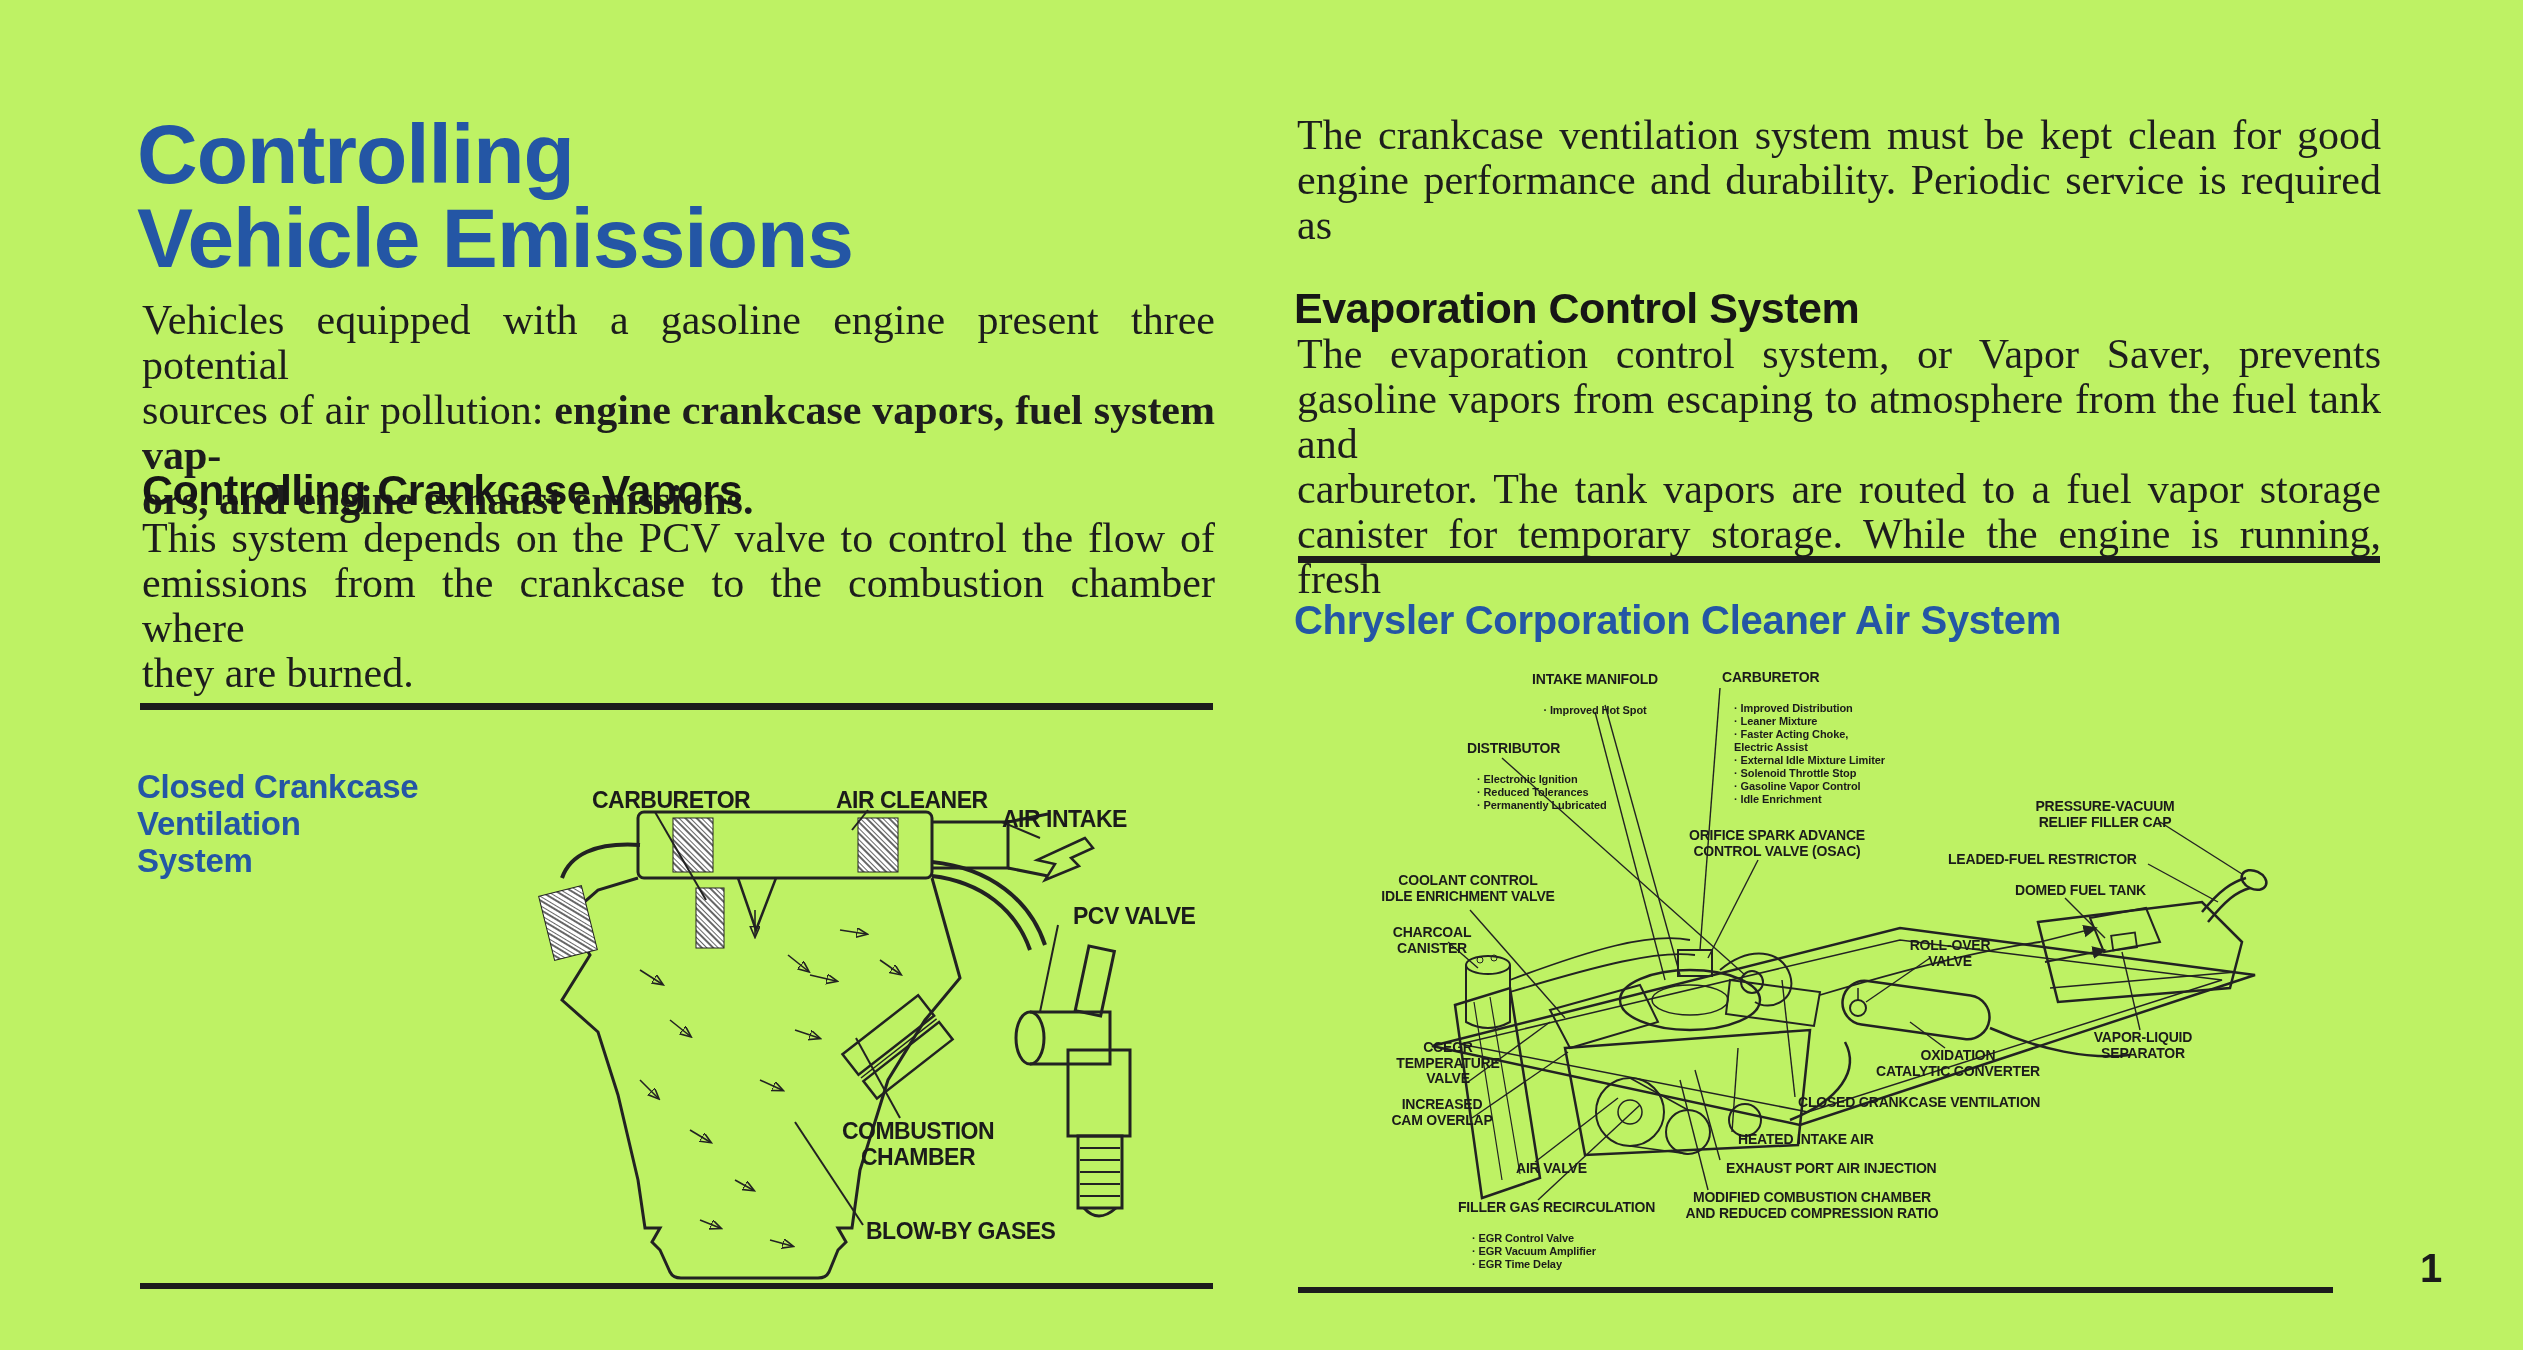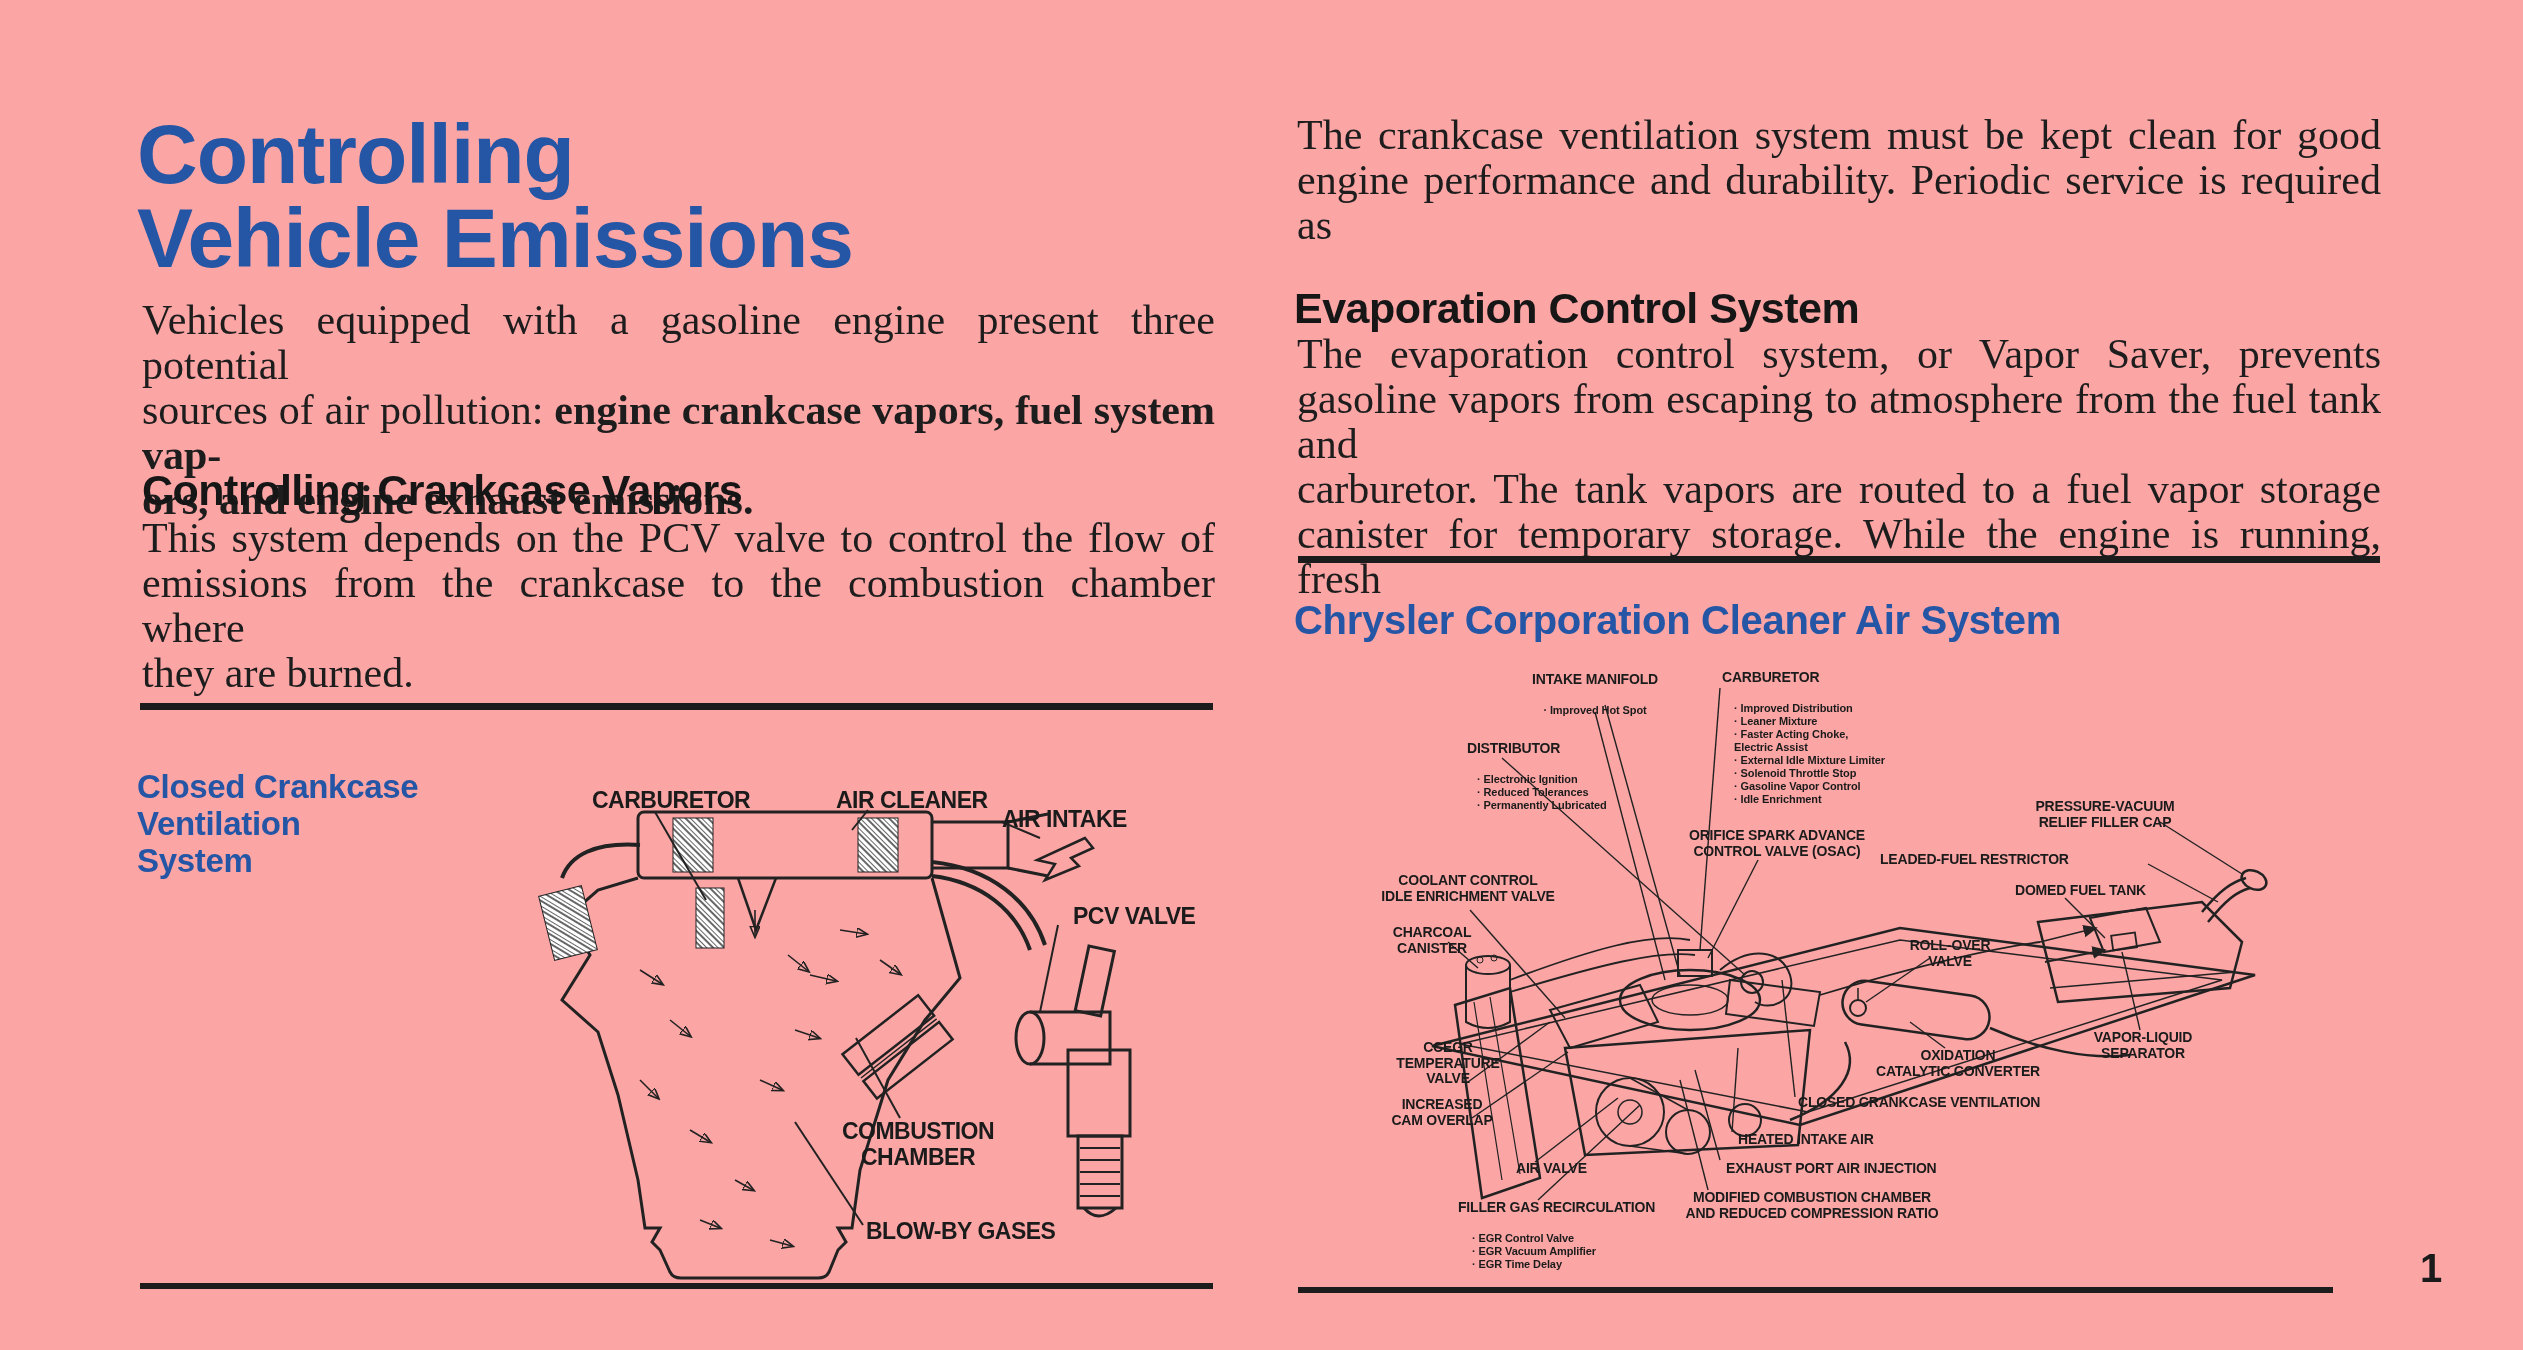--- a/index.html
+++ b/index.html
@@ -1,16 +1,16 @@
 <!DOCTYPE html>
 <html><head>
 <meta charset="utf-8">
 <style>
   html,body{margin:0;padding:0;background:#e8e8e8;}
-  #page{position:relative;width:2523px;height:1350px;background:#fca5a5;overflow:hidden;
+  #page{position:relative;width:2523px;height:1350px;background:#bef264;overflow:hidden;
         font-family:"Liberation Serif",serif;color:#1d1d1d;}
   .abs{position:absolute;}
   
   .title{font-family:"Liberation Sans",sans-serif;font-weight:bold;font-size:84px;line-height:84px;
          letter-spacing:-1px;color:#2456a5;}
   .h2{font-family:"Liberation Sans",sans-serif;font-weight:bold;font-size:43px;letter-spacing:-0.5px;color:#161616;}
   .cap{font-family:"Liberation Sans",sans-serif;font-weight:bold;font-size:33px;line-height:37px;
        letter-spacing:-0.3px;color:#2456a5;white-space:pre-line;}
   .chrys{font-family:"Liberation Sans",sans-serif;font-weight:bold;font-size:40px;letter-spacing:-0.3px;color:#2456a5;}
   
@@ -280,21 +280,21 @@
 CONTROL VALVE (OSAC)</div>
   </div>
   <div class="abs dlbl ctr" style="left:1950px;top:938px;">
     <div class="dtitle">ROLL-OVER
 VALVE</div>
   </div>
   <div class="abs dlbl ctr" style="left:2105px;top:799px;">
     <div class="dtitle">PRESSURE-VACUUM
 RELIEF FILLER CAP</div>
   </div>
-  <div class="abs dlbl" style="left:1880px;top:852px;">
+  <div class="abs dlbl" style="left:1948px;top:852px;">
     <div class="dtitle">LEADED-FUEL RESTRICTOR</div>
   </div>
   <div class="abs dlbl" style="left:2015px;top:883px;">
     <div class="dtitle">DOMED FUEL TANK</div>
   </div>
   <div class="abs dlbl ctr" style="left:2143px;top:1030px;">
     <div class="dtitle">VAPOR-LIQUID
 SEPARATOR</div>
   </div>
   <div class="abs dlbl ctr" style="left:1958px;top:1048px;">

